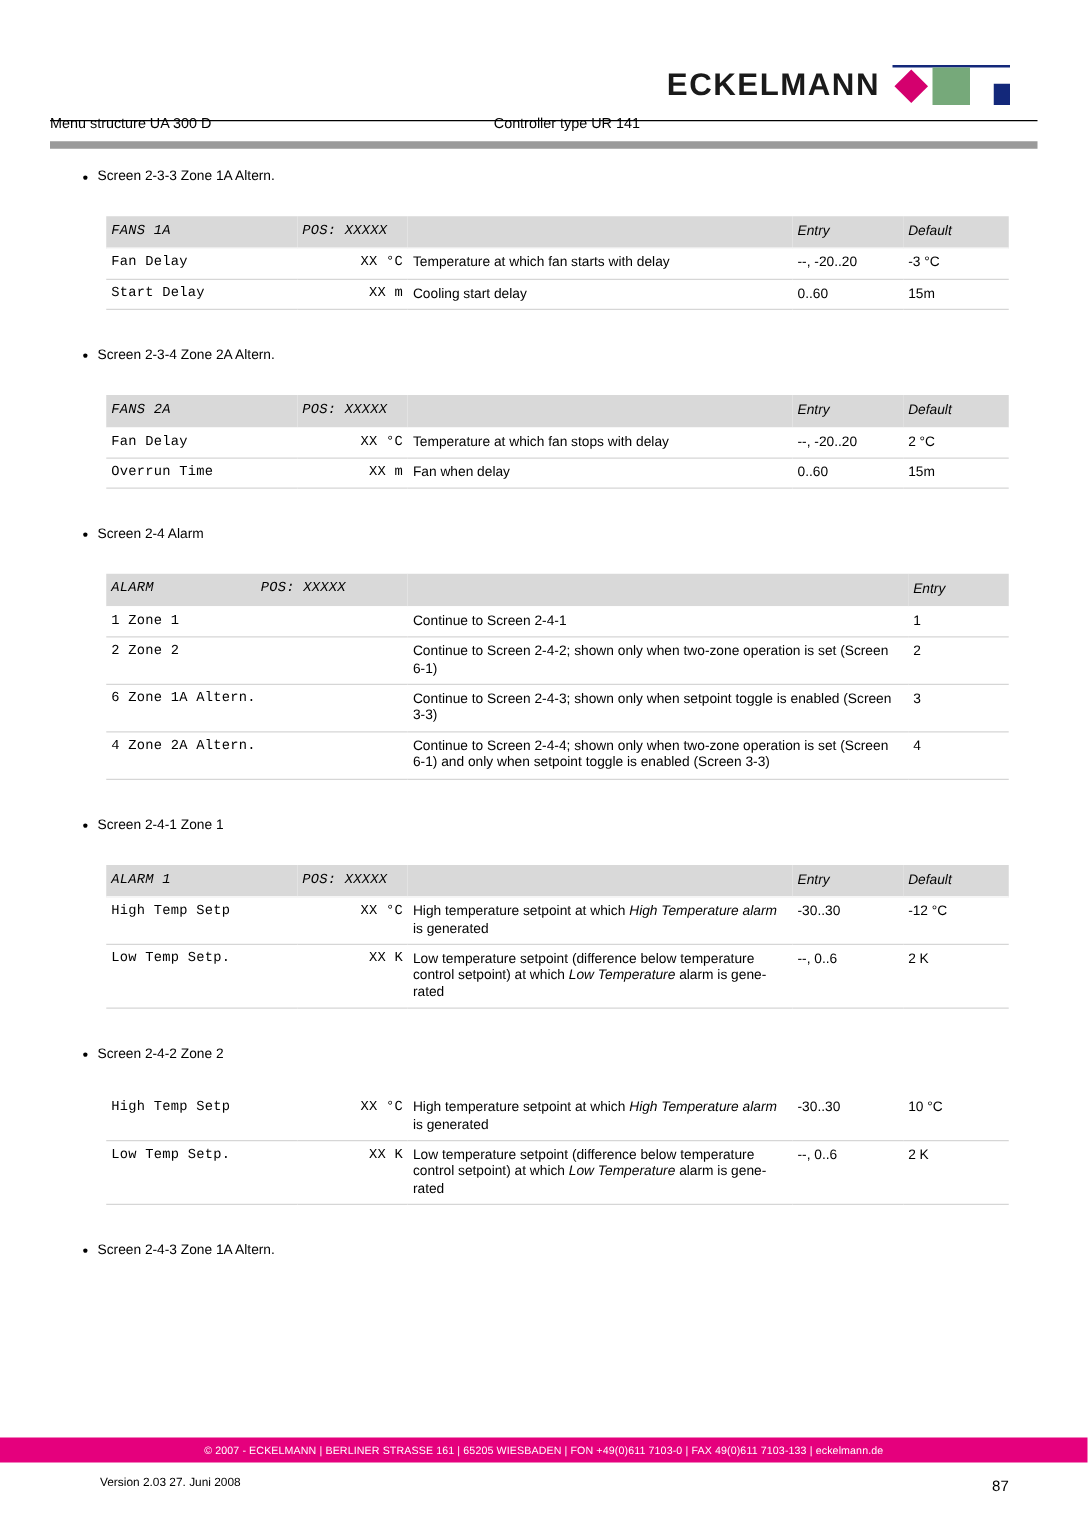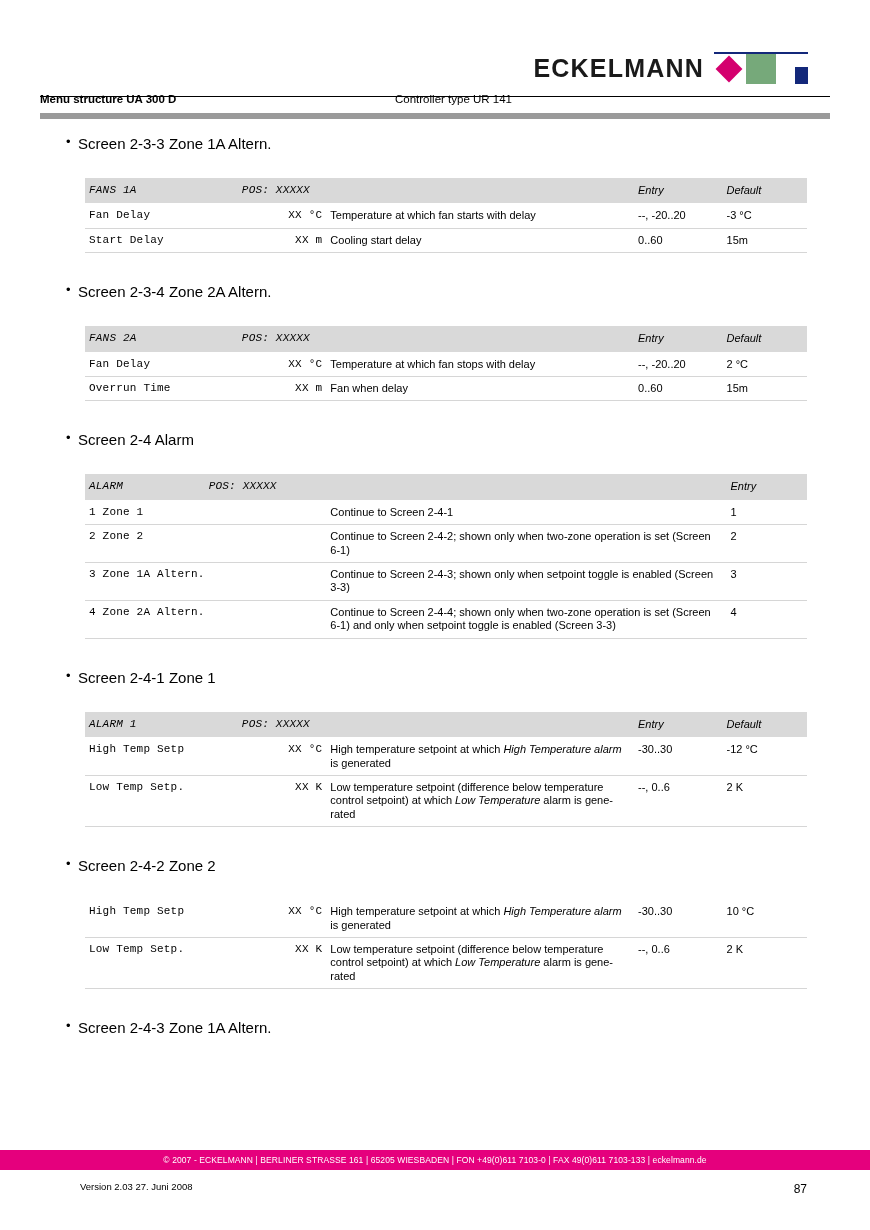--- a/index.html
+++ b/index.html
@@ -80,41 +80,41 @@
   .head-row {
     position: absolute;
     top: 93px;
     left: 40px;
     right: 40px;
     font-size: 11.5px;
     color: #000;
     border-bottom: 1px solid #000;
     padding-bottom: 3px;
   }
-  .head-left { position: absolute; left: 0; top: 0; font-weight: bold; }
+  .head-left { position: absolute; left: 0; top: 0; }
   .head-center { position: absolute; left: 355px; top: 0; }
 
   .head-bar {
     position: absolute;
     top: 113px;
     left: 40px;
     width: 790px;
     height: 6px;
     background: #9a9a9a;
   }
 
   
   .content {
     position: absolute;
     top: 135px;
     left: 0;
     width: 870px;
   }
   .bullet {
-    font-size: 15px;
+    font-size: 11px;
     color: #000;
     margin: 0 0 0 78px;
     padding: 0;
     position: relative;
   }
   .bullet::before {
     content: "•";
     position: absolute;
     left: -12px;
     top: -1px;
@@ -320,21 +320,21 @@
           <td class="mono">1 Zone 1</td>
           <td>Continue to Screen 2-4-1</td>
           <td>1</td>
         </tr>
         <tr>
           <td class="mono">2 Zone 2</td>
           <td>Continue to Screen 2-4-2; shown only when two-zone operation is set (Screen 6-1)</td>
           <td>2</td>
         </tr>
         <tr>
-          <td class="mono">3 Zone 1A Altern.</td>
+          <td class="mono">6 Zone 1A Altern.</td>
           <td>Continue to Screen 2-4-3; shown only when setpoint toggle is enabled (Screen 3-3)</td>
           <td>3</td>
         </tr>
         <tr>
           <td class="mono">4 Zone 2A Altern.</td>
           <td>Continue to Screen 2-4-4; shown only when two-zone operation is set (Screen 6-1) and only when setpoint toggle is enabled (Screen 3-3)</td>
           <td>4</td>
         </tr>
       </tbody>
     </table>

